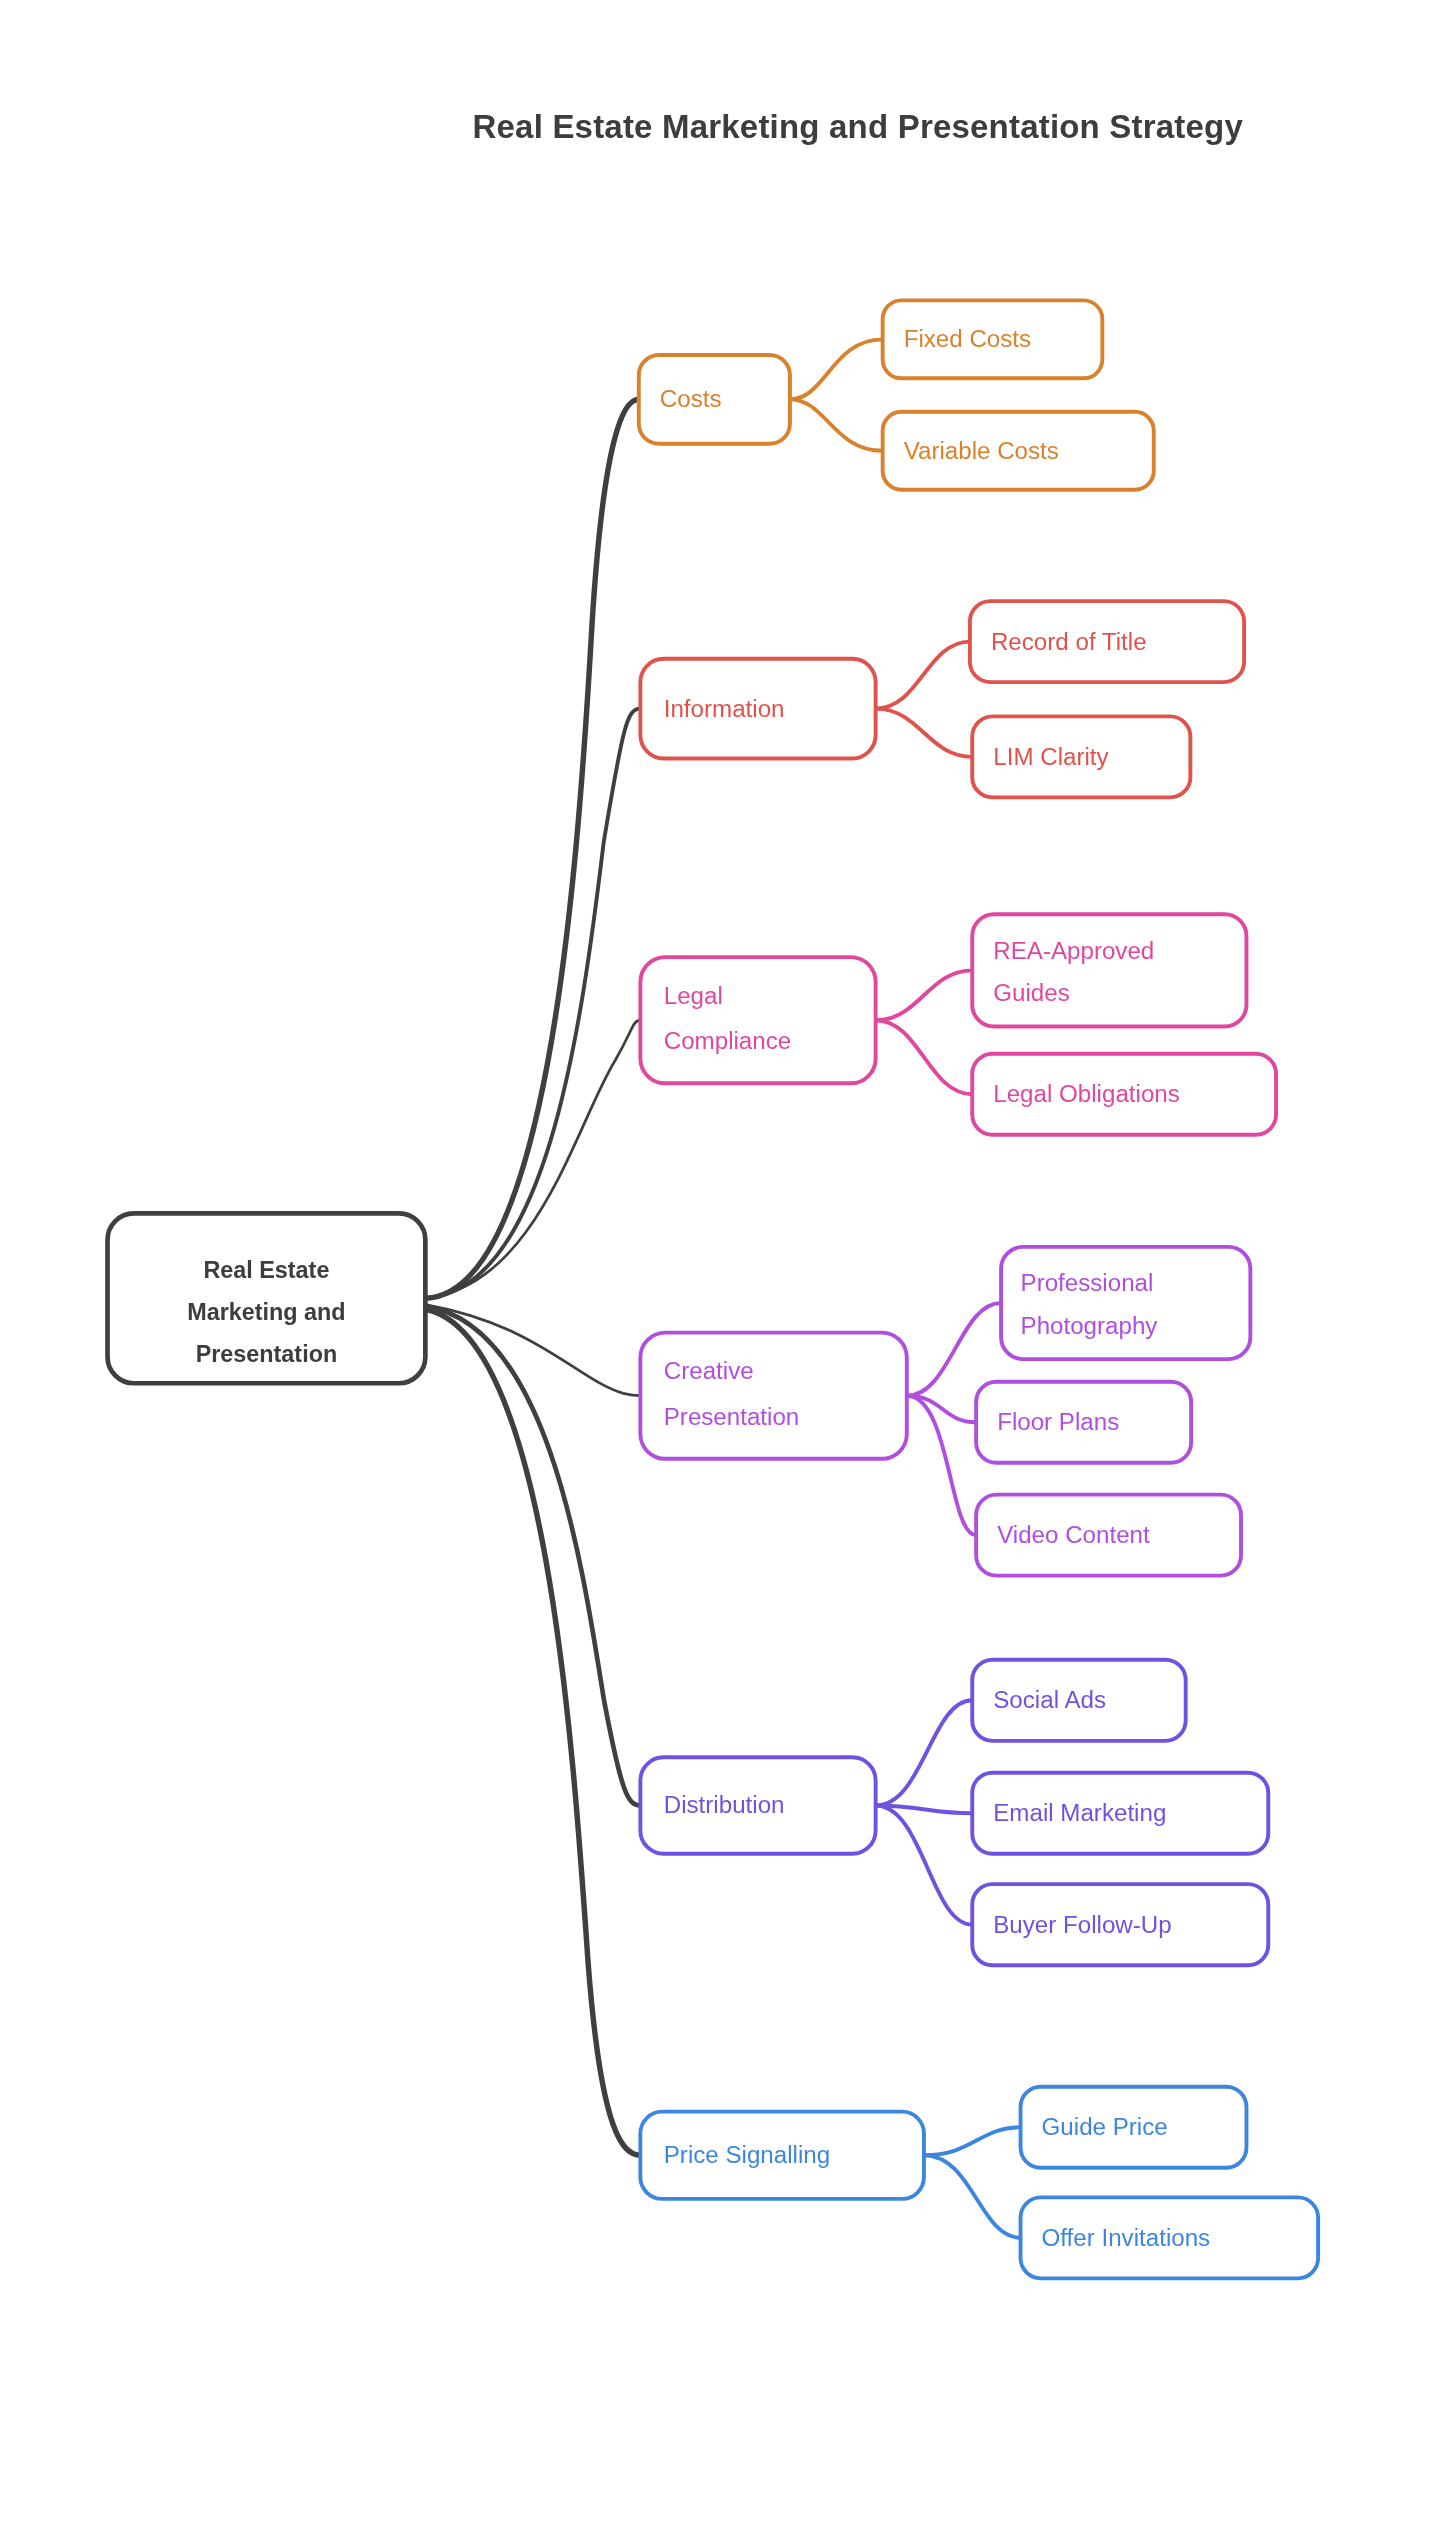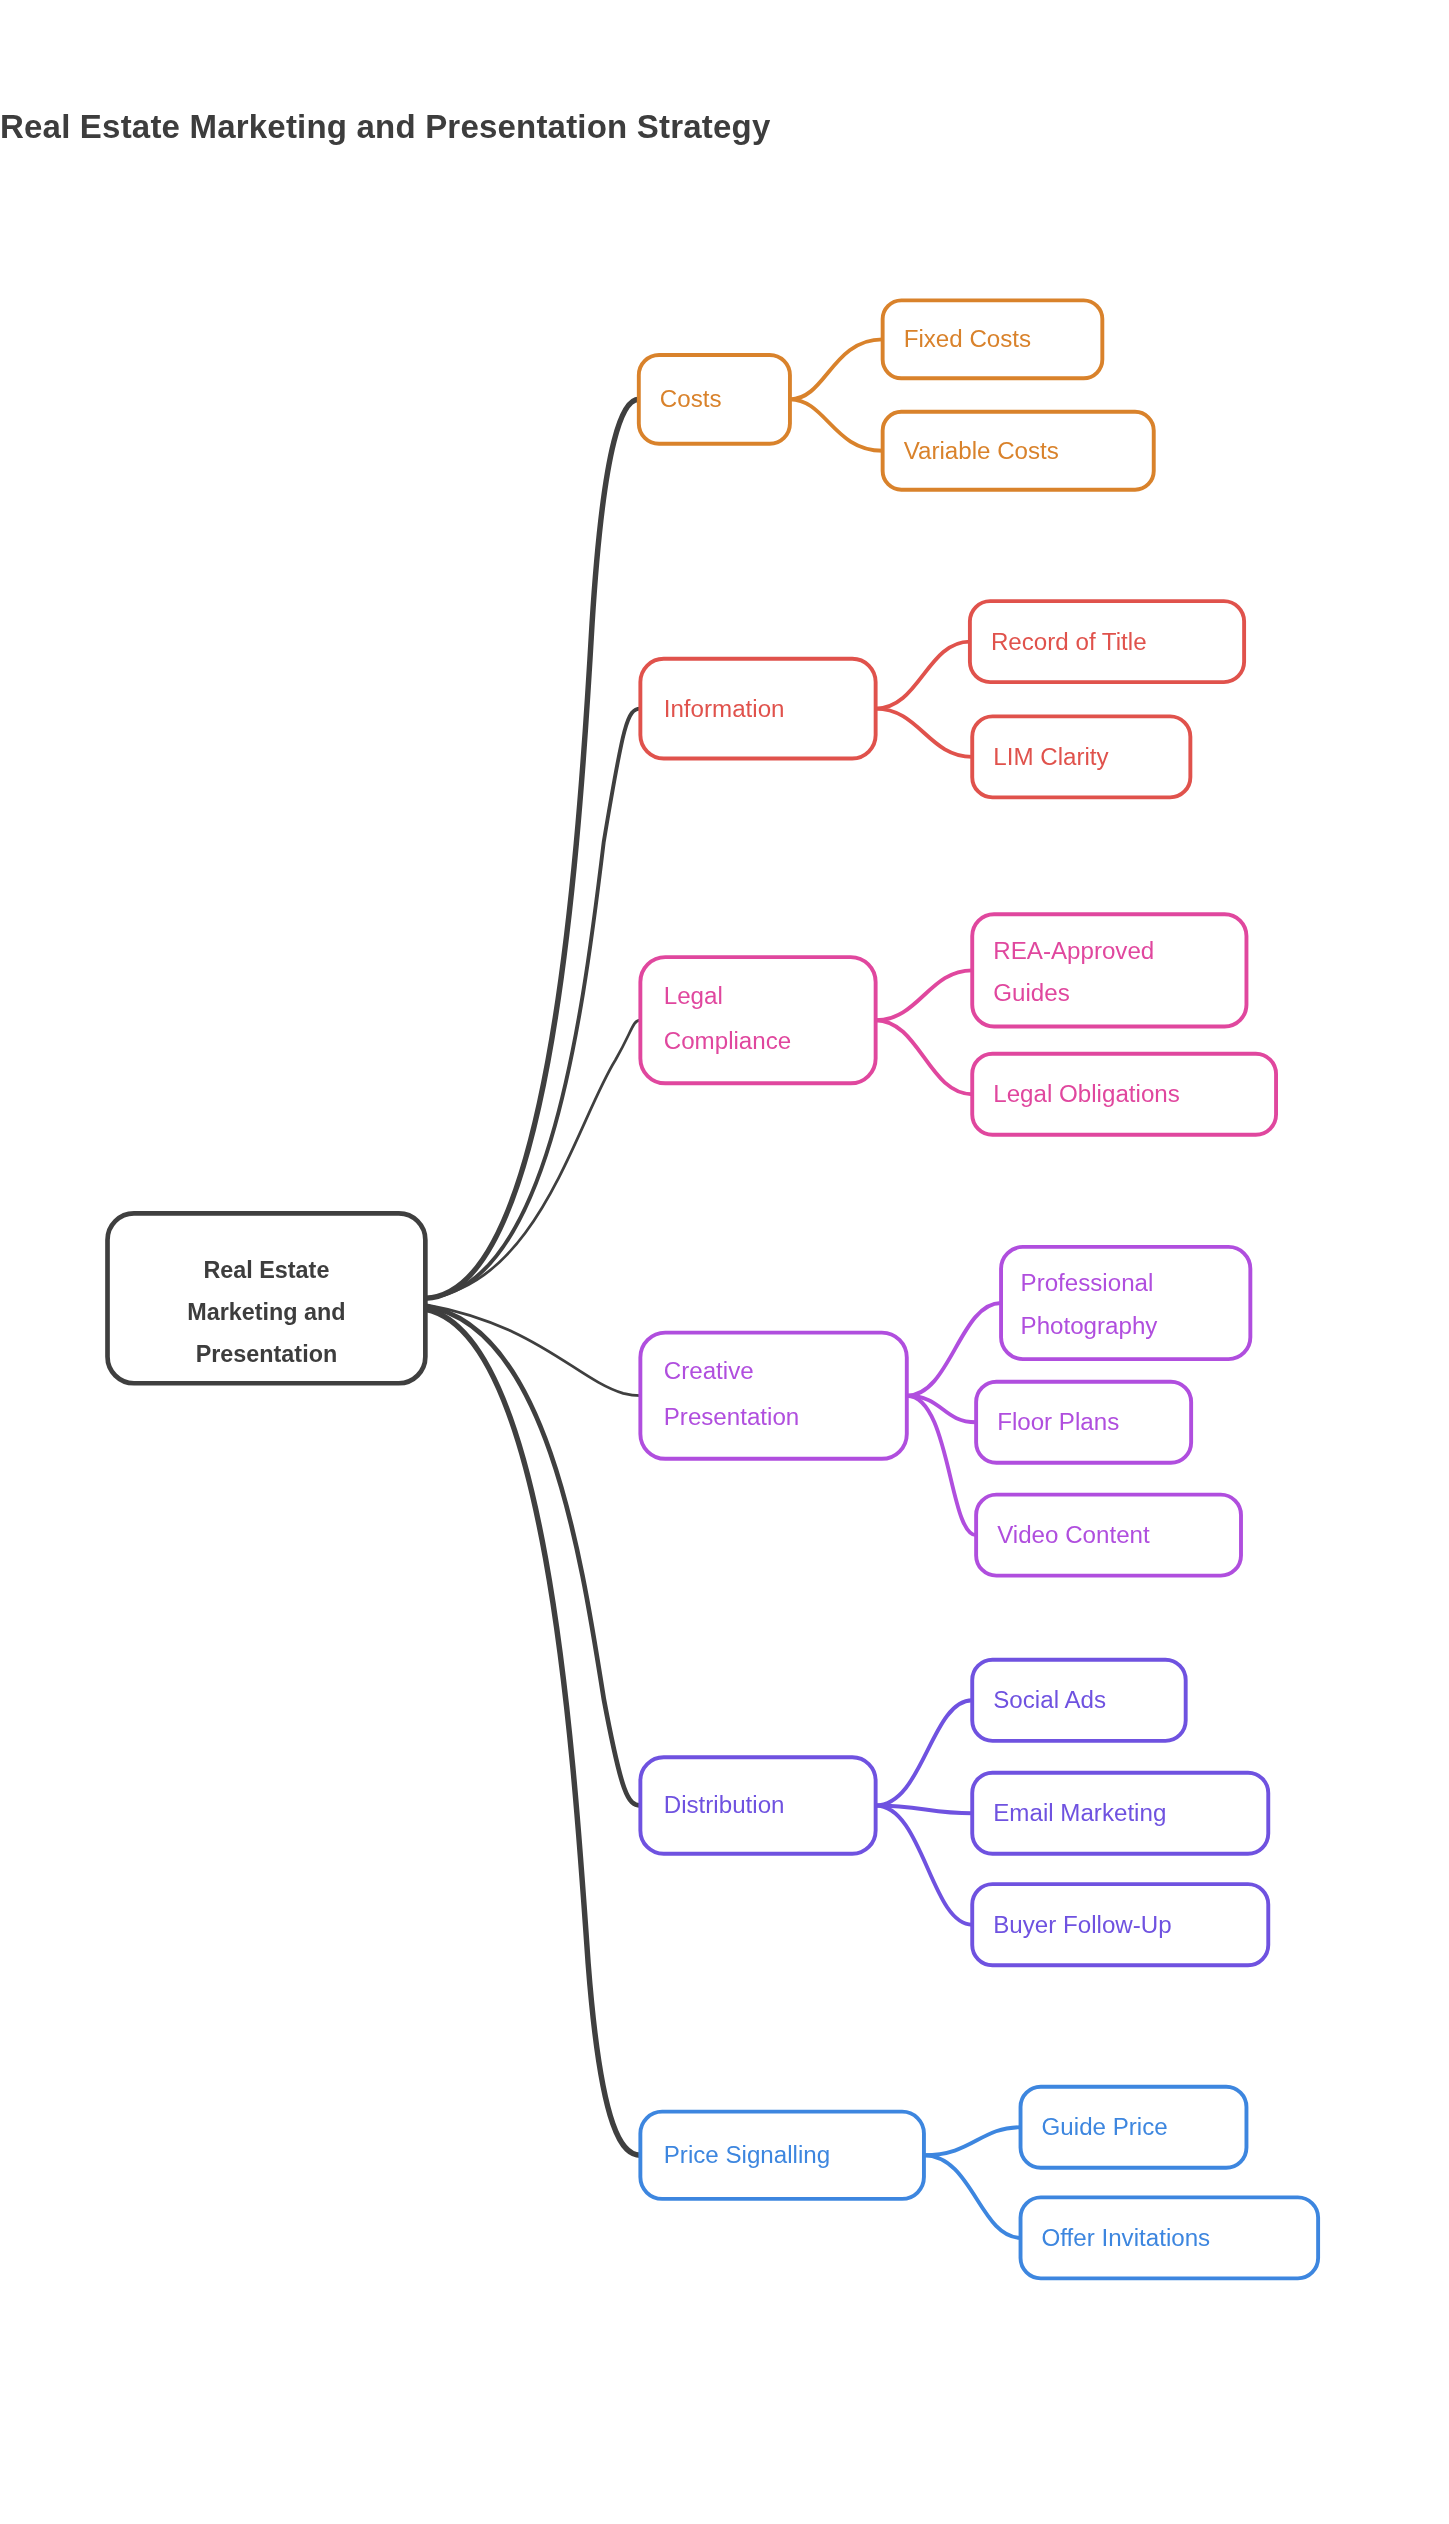--- a/index.html
+++ b/index.html
@@ -17,21 +17,21 @@
     position: relative;
     width: 1449px;
     height: 2525px;
     background: #ffffff;
   }
   #title {
     position: absolute;
     left: 0;
     top: 108px;
     width: 1243px;
-    text-align: left;
+    text-align: right;
     font-size: 33px;
     font-weight: bold;
     color: #3d3d3d;
     letter-spacing: 0.2px;
   }
   #canvas {
     position: absolute;
     left: 0;
     top: 0;
     width: 1449px;

